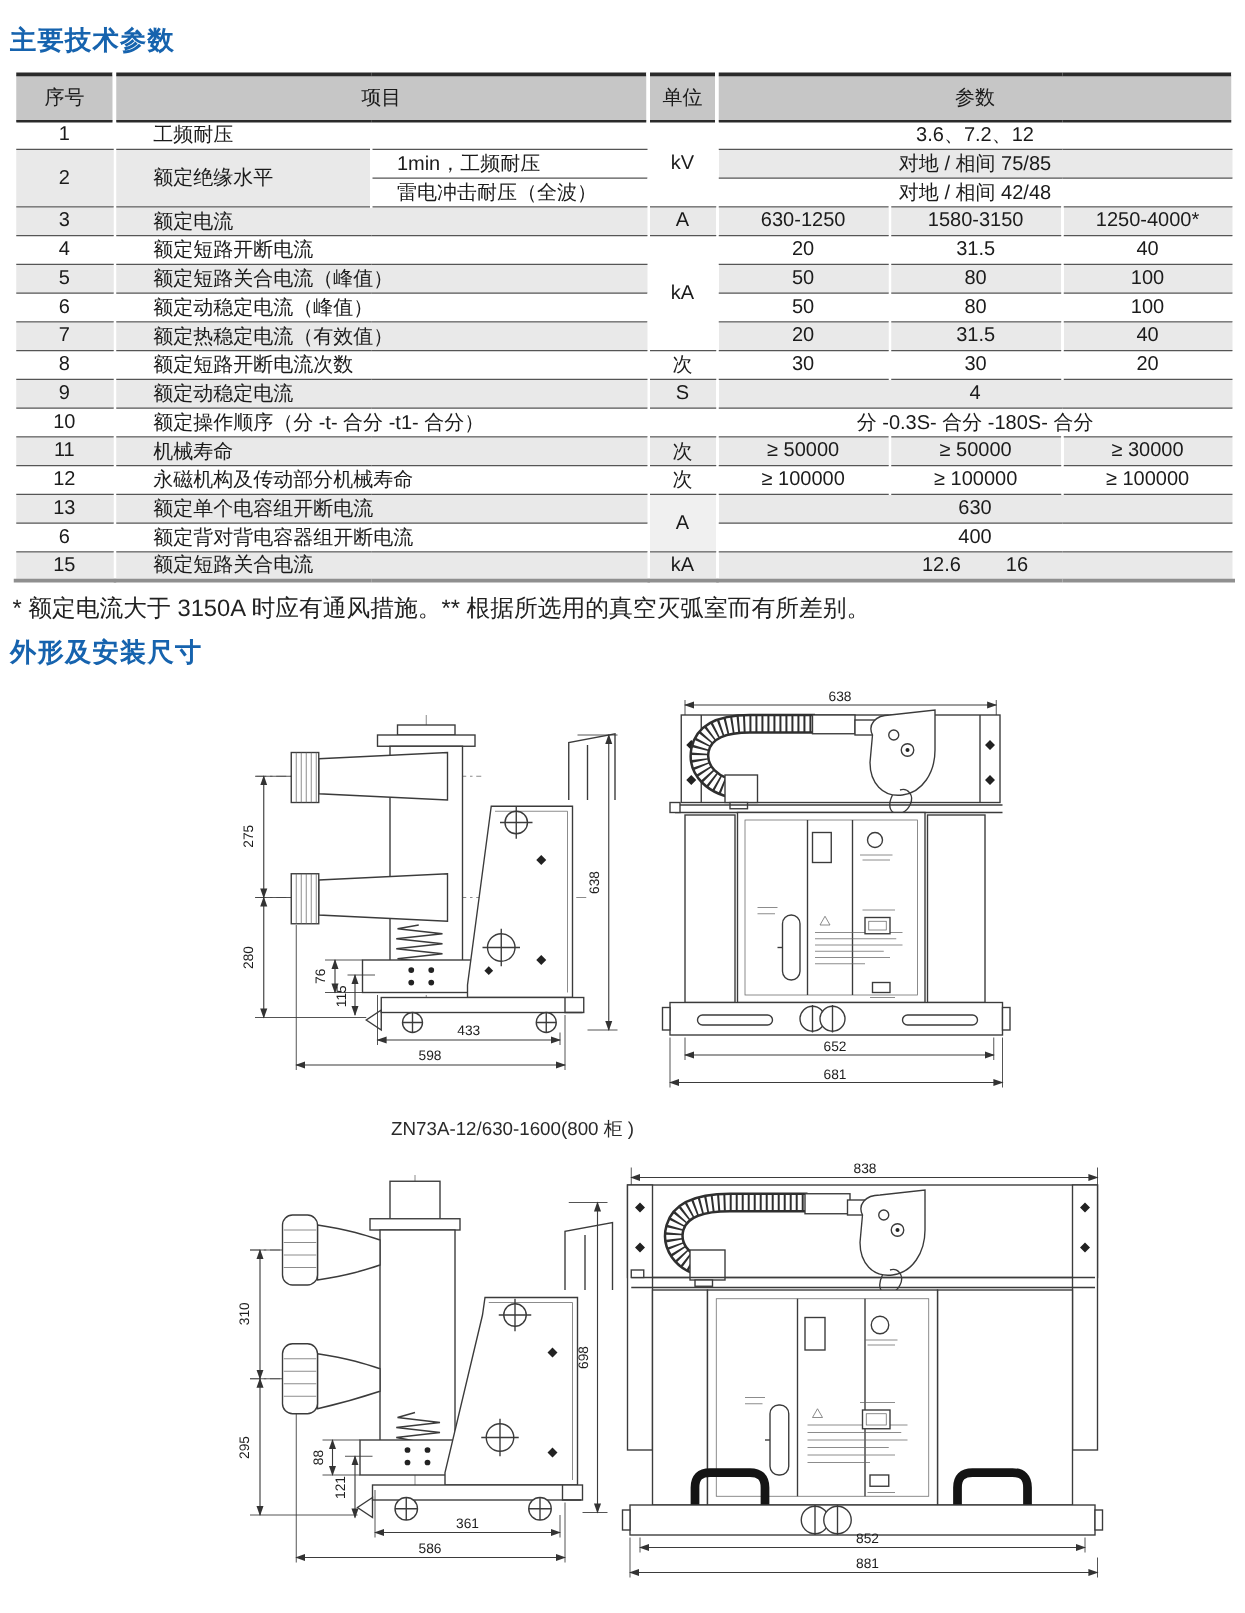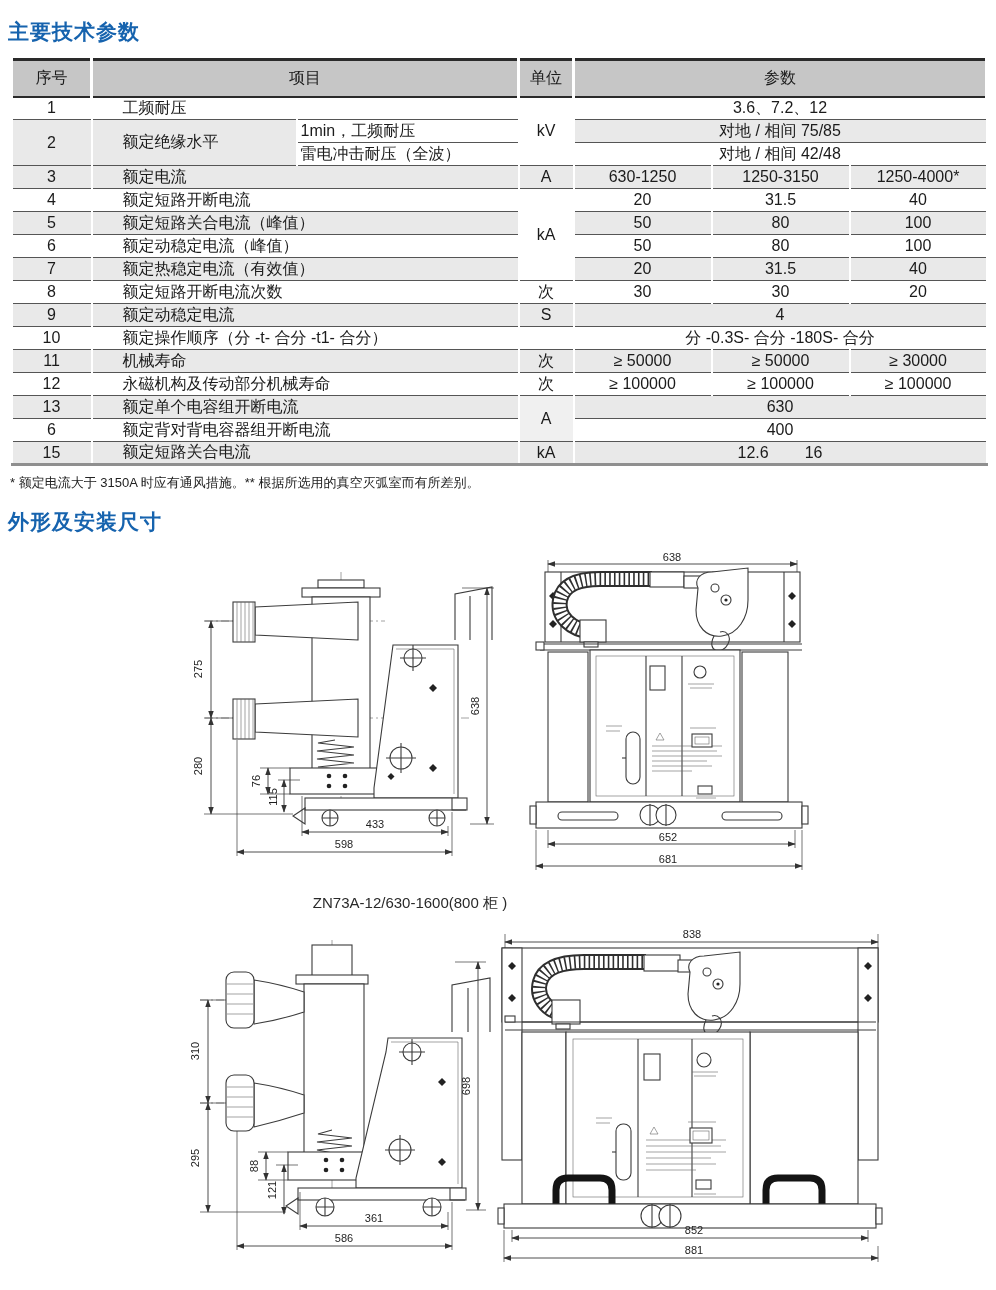--- a/index.html
+++ b/index.html
@@ -25,26 +25,26 @@
   table.spec th {
     background:#c6c6c6; font-weight:normal; height:37px;
     border-bottom:2.5px solid #2a2a2a; border-left:3px solid #fff; border-right:3px solid #fff;
   }
   table.spec td {
     height:23px; text-align:center; padding:0 3px;
     border-top:1.5px solid #555; border-left:2.5px solid #fff; border-right:2.5px solid #fff;
     overflow:hidden; white-space:nowrap;
   }
   table.spec td.l { text-align:left; padding-left:30px; }
-  table.spec td.sub { text-align:left; padding-left:3px; }
+  table.spec td.sub { text-align:left; padding-left:20px; }
   table.spec td.g  { background:#e9e9e9; }
   table.spec td.gl { background:#f0f0f0; }
   .gap { display:inline-block; width:36px; }
 
-  .footnote { position:absolute; left:10px; top:474px; font-size:13px; color:#222; }
+  .footnote { position:absolute; left:10px; top:474px; font-size:19px; color:#222; }
 
   .caption { position:absolute; left:0; width:820px; text-align:center; font-size:15px; color:#2a2a2a; }
   #cap1 { top:894px; }
   #cap2 { top:1266px; }
 
   svg.draw { position:absolute; left:0; }
   #svg800  { top:552px; }
   #svg1000 { top:925px; }
 
   .sk   { fill:none; stroke:#3b3b3b; stroke-width:1.1; }
@@ -96,21 +96,21 @@
       </tr>
       <tr>
         <td class="sub">雷电冲击耐压（全波）</td>
         <td colspan="3">对地 / 相间 42/48</td>
       </tr>
       <tr>
         <td class="g">3</td>
         <td class="l g" colspan="2">额定电流</td>
         <td class="g">A</td>
         <td class="g">630-1250</td>
-        <td class="g">1250-3150</td>
+        <td class="g">1580-3150</td>
         <td class="g">1250-4000*</td>
       </tr>
       <tr>
         <td>4</td>
         <td class="l" colspan="2">额定短路开断电流</td>
         <td rowspan="4">kA</td>
         <td>20</td>
         <td>31.5</td>
         <td>40</td>
       </tr>

